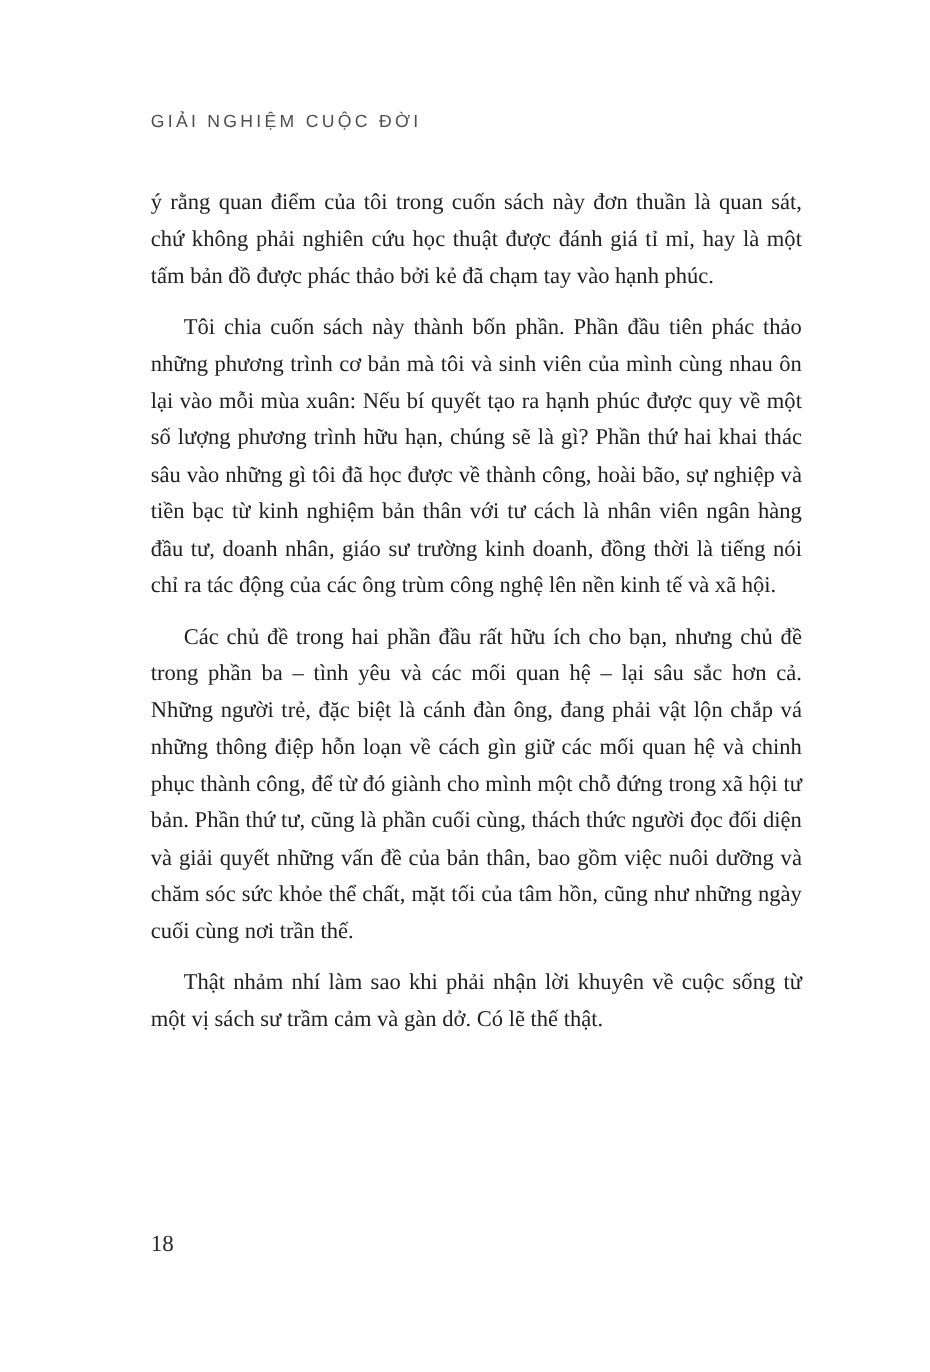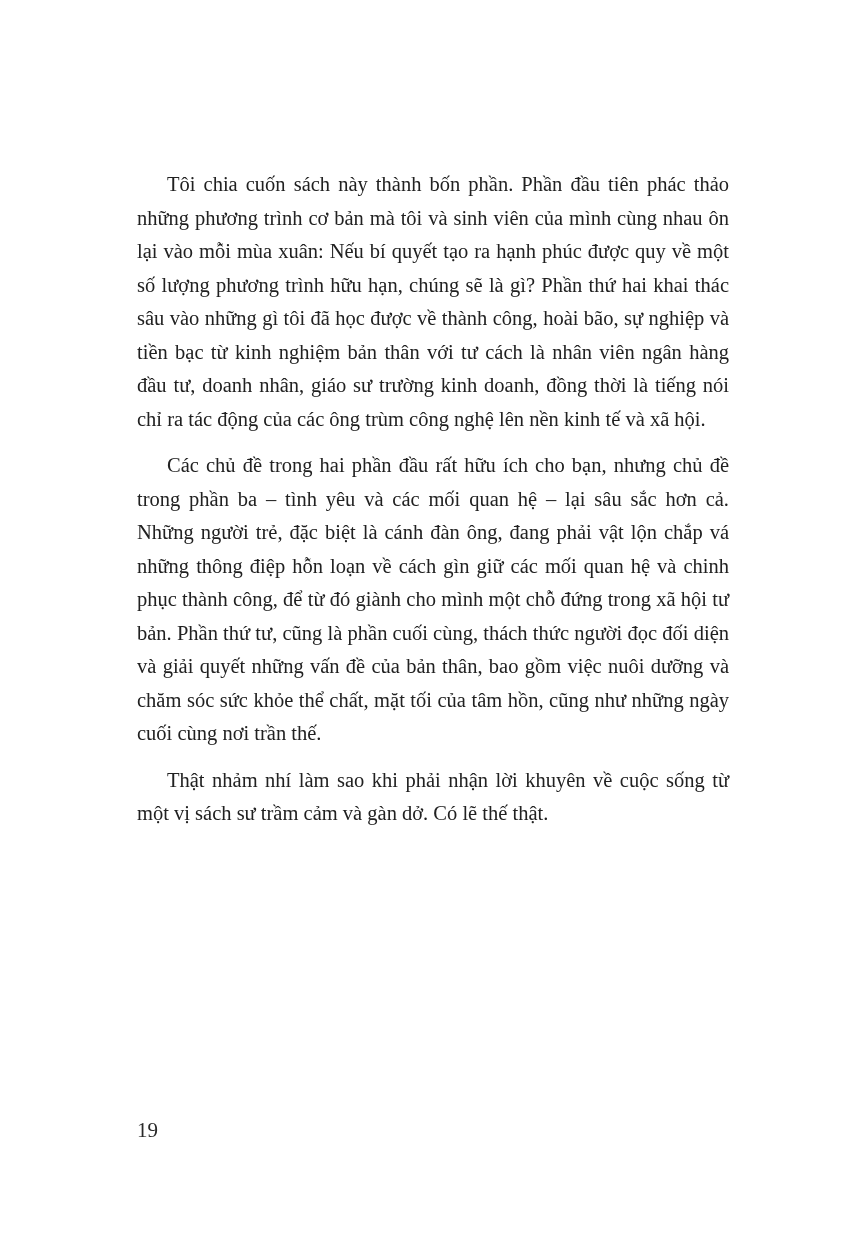--- a/index.html
+++ b/index.html
@@ -49,22 +49,24 @@
     left: 137px;
     font-size: 21px;
     color: #2a2a2a;
   }
 </style>
 </head>
 <body>
 
 <div class="page">
 
+  <div class="running-header">GIẢI NGHIỆM CUỘC ĐỜI</div>
 
   <div class="body-text">
+    <p>ý rằng quan điểm của tôi trong cuốn sách này đơn thuần là quan sát, chứ không phải nghiên cứu học thuật được đánh giá tỉ mỉ, hay là một tấm bản đồ được phác thảo bởi kẻ đã chạm tay vào hạnh phúc.</p>
     <p class="indent">Tôi chia cuốn sách này thành bốn phần. Phần đầu tiên phác thảo những phương trình cơ bản mà tôi và sinh viên của mình cùng nhau ôn lại vào mỗi mùa xuân: Nếu bí quyết tạo ra hạnh phúc được quy về một số lượng phương trình hữu hạn, chúng sẽ là gì? Phần thứ hai khai thác sâu vào những gì tôi đã học được về thành công, hoài bão, sự nghiệp và tiền bạc từ kinh nghiệm bản thân với tư cách là nhân viên ngân hàng đầu tư, doanh nhân, giáo sư trường kinh doanh, đồng thời là tiếng nói chỉ ra tác động của các ông trùm công nghệ lên nền kinh tế và xã hội.</p>
     <p class="indent">Các chủ đề trong hai phần đầu rất hữu ích cho bạn, nhưng chủ đề trong phần ba – tình yêu và các mối quan hệ – lại sâu sắc hơn cả. Những người trẻ, đặc biệt là cánh đàn ông, đang phải vật lộn chắp vá những thông điệp hỗn loạn về cách gìn giữ các mối quan hệ và chinh phục thành công, để từ đó giành cho mình một chỗ đứng trong xã hội tư bản. Phần thứ tư, cũng là phần cuối cùng, thách thức người đọc đối diện và giải quyết những vấn đề của bản thân, bao gồm việc nuôi dưỡng và chăm sóc sức khỏe thể chất, mặt tối của tâm hồn, cũng như những ngày cuối cùng nơi trần thế.</p>
     <p class="indent">Thật nhảm nhí làm sao khi phải nhận lời khuyên về cuộc sống từ một vị sách sư trầm cảm và gàn dở. Có lẽ thế thật.</p>
   </div>
 
-  <div class="page-number">19</div>
+  <div class="page-number">18</div>
 
 </div>
 
 </body></html>

